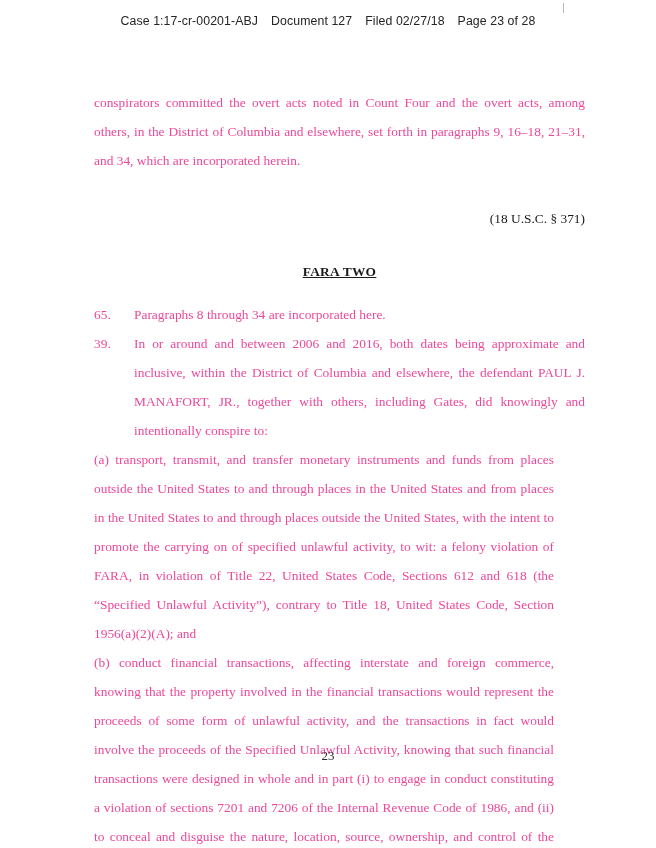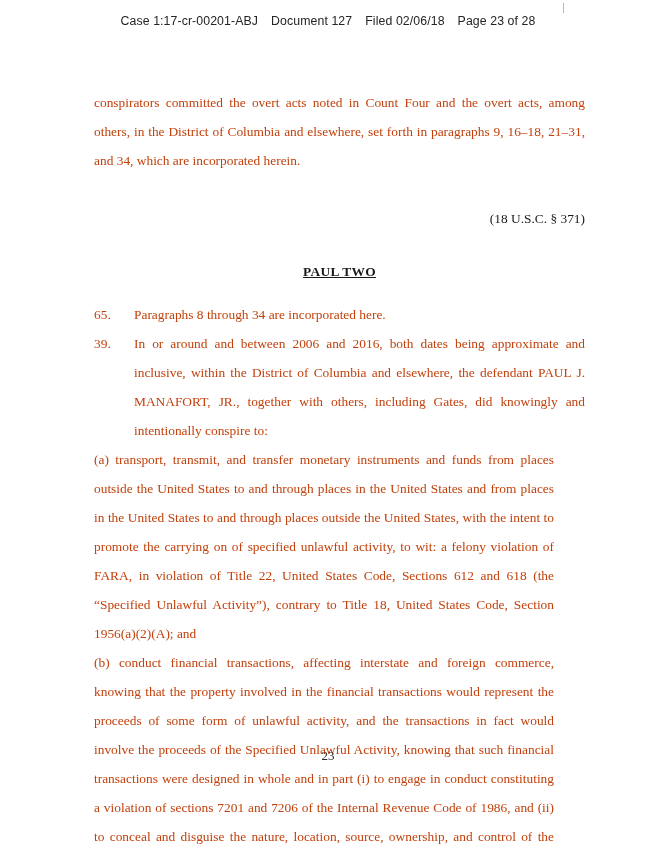--- a/index.html
+++ b/index.html
@@ -45,21 +45,21 @@
     left: 94px;
     top: 88px;
     width: 491px;
   }
   p.para {
     margin: 0 0 0 0;
     font-size: 13.4px;
     line-height: 29px;
     text-align: justify;
     text-justify: inter-word;
-    color: #c2410c;
+    color: #ec4899;
   }
   p.para:last-child { margin-bottom: 0; }
   .hang {
     padding-left: 40px;
     text-indent: -40px;
   }
   .num {
     display: inline-block;
     width: 40px;
     text-indent: 0;
@@ -101,34 +101,34 @@
   }
 </style>
 </head>
 <body>
 
 <div class="page">
 
   <div class="corner-tick"></div>
 
   <div class="ecf-header">
-    <span>Case 1:17-cr-00201-ABJ</span><span class="ecf-gap">&nbsp;</span><span>Document 127</span><span class="ecf-gap">&nbsp;</span><span>Filed 02/06/18</span><span class="ecf-gap">&nbsp;</span><span>Page 23 of 28</span>
+    <span>Case 1:17-cr-00201-ABJ</span><span class="ecf-gap">&nbsp;</span><span>Document 127</span><span class="ecf-gap">&nbsp;</span><span>Filed 02/27/18</span><span class="ecf-gap">&nbsp;</span><span>Page 23 of 28</span>
   </div>
 
   <div class="body-block">
 
     <p class="para">conspirators committed the overt acts noted in Count Four and the overt acts, among others, in the District of Columbia and elsewhere, set forth in paragraphs 9, 16–18, 21–31, and 34, which are incorporated herein.</p>
 
     <div class="spacer-line"></div>
 
     <div class="center-line">(18 U.S.C. § 371)</div>
 
     <div class="spacer-line"></div>
 
-    <div class="count-head"><span class="ttl">PAUL TWO</span></div>
+    <div class="count-head"><span class="ttl">FARA TWO</span></div>
 
     <div style="height:18px"></div>
 
     <p class="para hang"><span class="num">65.</span><span>Paragraphs 8 through 34 are incorporated here.</span></p>
 
     <p class="para hang"><span class="num">39.</span><span>In or around and between 2006 and 2016, both dates being approximate and inclusive, within the District of Columbia and elsewhere, the defendant PAUL J. MANAFORT, JR., together with others, including Gates, did knowingly and intentionally conspire to:</span></p>
 
     <p class="para indent-block">(a) transport, transmit, and transfer monetary instruments and funds from places outside the United States to and through places in the United States and from places in the United States to and through places outside the United States, with the intent to promote the carrying on of specified unlawful activity, to wit: a felony violation of FARA, in violation of Title 22, United States Code, Sections 612 and 618 (the “Specified Unlawful Activity”), contrary to Title 18, United States Code, Section 1956(a)(2)(A); and</p>
 
     <p class="para indent-block">(b) conduct financial transactions, affecting interstate and foreign commerce, knowing that the property involved in the financial transactions would represent the proceeds of some form of unlawful activity, and the transactions in fact would involve the proceeds of the Specified Unlawful Activity, knowing that such financial transactions were designed in whole and in part (i) to engage in conduct constituting a violation of sections 7201 and 7206 of the Internal Revenue Code of 1986, and (ii) to conceal and disguise the nature, location, source, ownership, and control of the proceeds of the Specified Unlawful</p>

